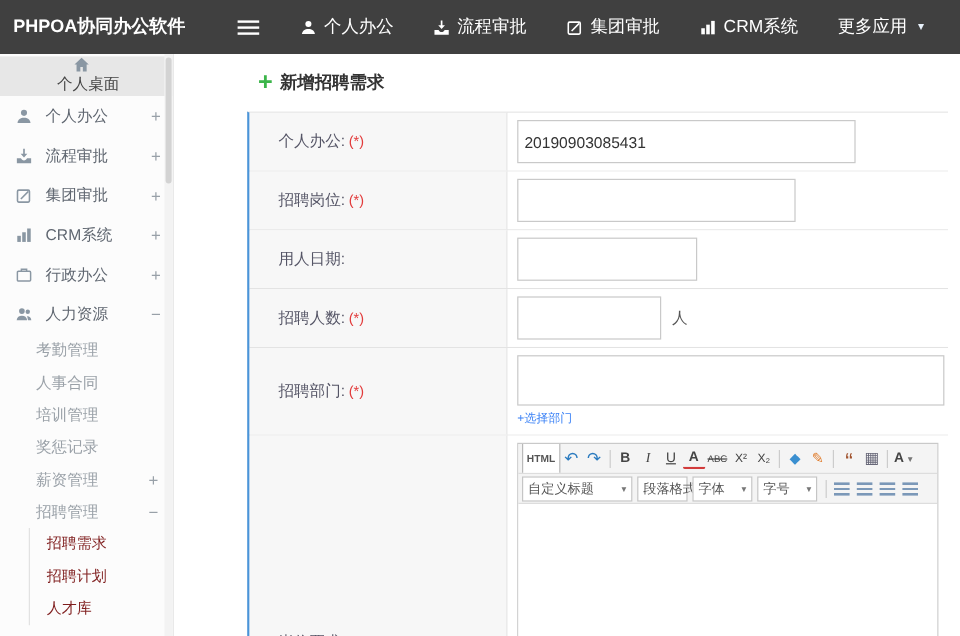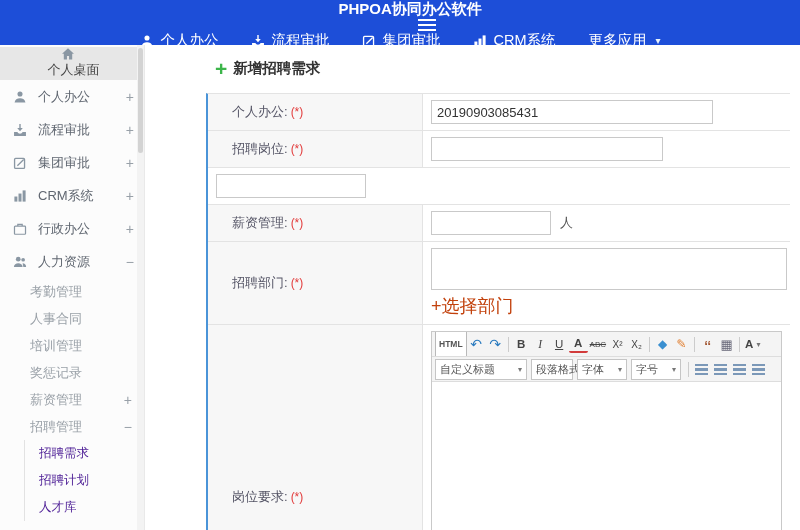--- a/index.html
+++ b/index.html
@@ -1,59 +1,59 @@
 <!DOCTYPE html>
 <html><head>
 <meta charset="utf-8">
 <style>
   * { margin:0; padding:0; box-sizing:border-box; }
   body { font-family:"Liberation Sans","DejaVu Sans",sans-serif; background:#fff; }
   .app { width:800px; height:530px; overflow:hidden; position:relative; background:#fff; }
 
   
-  .hdr { height:45px; background:#1d4ed8; display:flex; align-items:center; color:#fff;flex-direction:column; }
+  .hdr { height:45px; background:#404040; display:flex; align-items:center; color:#fff; }
   .brand { width:145px; flex:none; padding-left:11px; font-size:15px; font-weight:bold; letter-spacing:0; white-space:nowrap; }
   .hamburger { width:18px; height:12px; border-top:2px solid #fff; border-bottom:2px solid #fff; position:relative; margin-left:53px; cursor:pointer; flex:none; }
   .hamburger::after { content:""; position:absolute; left:0; right:0; top:3px; height:2px; background:#fff; }
   .topnav { display:flex; align-items:center; margin-left:34px; }
   .nav-item { display:flex; align-items:center; margin-right:33px; font-size:14.5px; cursor:pointer; white-space:nowrap; }
   .nav-item .n-ic { display:flex; margin-right:6px; color:#fff; }
   .nav-caret { font-size:10px; margin-left:9px; color:#e8f2fb; }
 
   
   .bodyrow { display:flex; height:485px; }
 
   
   .sidebar { width:145px; flex:none; background:#fcfcfc; border-right:1px solid #e9e9e9; position:relative; padding-top:2px; }
   .side-item { height:33px; display:flex; align-items:center; padding:0 10px 0 13px; font-size:13px; color:#5f6670; cursor:pointer; }
   .side-item.active { background:#e7e7e7; color:#444;flex-direction:column; }
   .s-ic { width:16px; display:flex; margin-right:9px; color:#8a97a3; flex:none; }
   .s-exp { margin-left:auto; color:#98a0a8; font-size:14px; line-height:1; }
   .sub-item { height:27px; display:flex; align-items:center; padding:0 12px 0 30px; font-size:13px; color:#9aa1a8; cursor:pointer; }
   .subsub-wrap { margin-left:24px; border-left:1px solid #e2e2e2; }
-  .subsub-item { height:27px; display:flex; align-items:center; padding-left:14px; font-size:12.5px; color:#4c1d95; cursor:pointer; }
+  .subsub-item { height:27px; display:flex; align-items:center; padding-left:14px; font-size:12.5px; color:#7f1d1d; cursor:pointer; }
   .sb-track { position:absolute; top:0; right:0; width:7px; height:100%; background:#f3f3f3; }
   .sb-thumb { position:absolute; top:3px; right:1px; width:5px; height:105px; background:#d3d3d3; border-radius:3px; }
 
   
   .main { flex:1; padding:12px 0 0 61px; background:#fff; overflow:hidden; }
   .title-row { display:flex; align-items:center; margin:2px 0 15px 9px; }
   .plus-ic { color:#3cb54a; font-size:21px; font-weight:bold; line-height:14px; margin-right:6px; }
   .page-title { font-size:14.5px; font-weight:bold; color:#333; }
 
   .form { width:584px; border-left:2px solid #4a94d8; border-top:1px solid #e3e3e3; }
   .frow { display:flex; border-bottom:1px solid #e3e3e3; }
   .flabel { width:215px; flex:none; background:#f7f7f7; border-right:1px solid #e3e3e3; display:flex; align-items:center; padding-left:24px; font-size:13px; color:#556; }
   .req { color:#e23b3b; margin-left:3px; font-size:12px; }
   .fvalue { flex:1; background:#fff; display:flex; align-items:center; padding:6px 8px; }
   .fvalue.col { flex-direction:column; align-items:flex-start; justify-content:center; }
-  .txt { border:1px solid #c9c9c9; height:24px; padding:4px 5px; font-size:13px; color:#333; font-family:inherit; }
+  .txt { border:1px solid #c9c9c9; height:36px; padding:4px 5px; font-size:13px; color:#333; font-family:inherit; }
   .suffix { margin-left:9px; font-size:13px; color:#555; }
   textarea.txt { height:42px; width:356px; resize:none; padding:3px 5px; }
-  .blue-link { color:#c2410c; font-size:18px; text-decoration:none; cursor:pointer; }
+  .blue-link { color:#3b82f6; font-size:10px; text-decoration:none; cursor:pointer; }
   .mt4 { margin-top:4px; }
   .ml6 { margin-left:7px; }
 
   
   .editor { width:100%; border:1px solid #c9c9c9; }
   .tbar { background:#f4f4f4; border-bottom:1px solid #ddd; display:flex; align-items:center; padding:2px 3px; height:25px; overflow:hidden; white-space:nowrap; }
   .tb { min-width:19px; height:33px; display:flex; align-items:center; justify-content:center; font-size:11.5px; color:#444; padding:0 2px; cursor:pointer; border-radius:2px; flex:none; }
   .tb-html { border:1px solid #b9b9b9; background:#fff; font-size:8.5px; font-weight:bold; color:#555; padding:0 3px; }
   .tb-undo, .tb-redo { color:#2b7bbf; font-size:14px; }
   .tb-bold { font-weight:bold; }
@@ -266,28 +266,31 @@
           <div class="flabel">
             <span>招聘岗位:</span>
             <span class="req">(*)</span>
           </div>
           <div class="fvalue">
             <input class="txt" style="width: 232px;" value="">
           </div>
         </div>
 
         <div class="frow">
+          <div class="flabel">
+            <span>用人日期:</span>
+          </div>
           <div class="fvalue">
             <input class="txt" style="width: 150px;" value="">
           </div>
         </div>
 
         <div class="frow">
           <div class="flabel">
-            <span>薪资管理:</span>
+            <span>招聘人数:</span>
             <span class="req">(*)</span>
           </div>
           <div class="fvalue">
             <input class="txt" style="width: 120px;" value="">
             <span class="suffix">人</span>
           </div>
         </div>
 
         <div class="frow">
           <div class="flabel">

